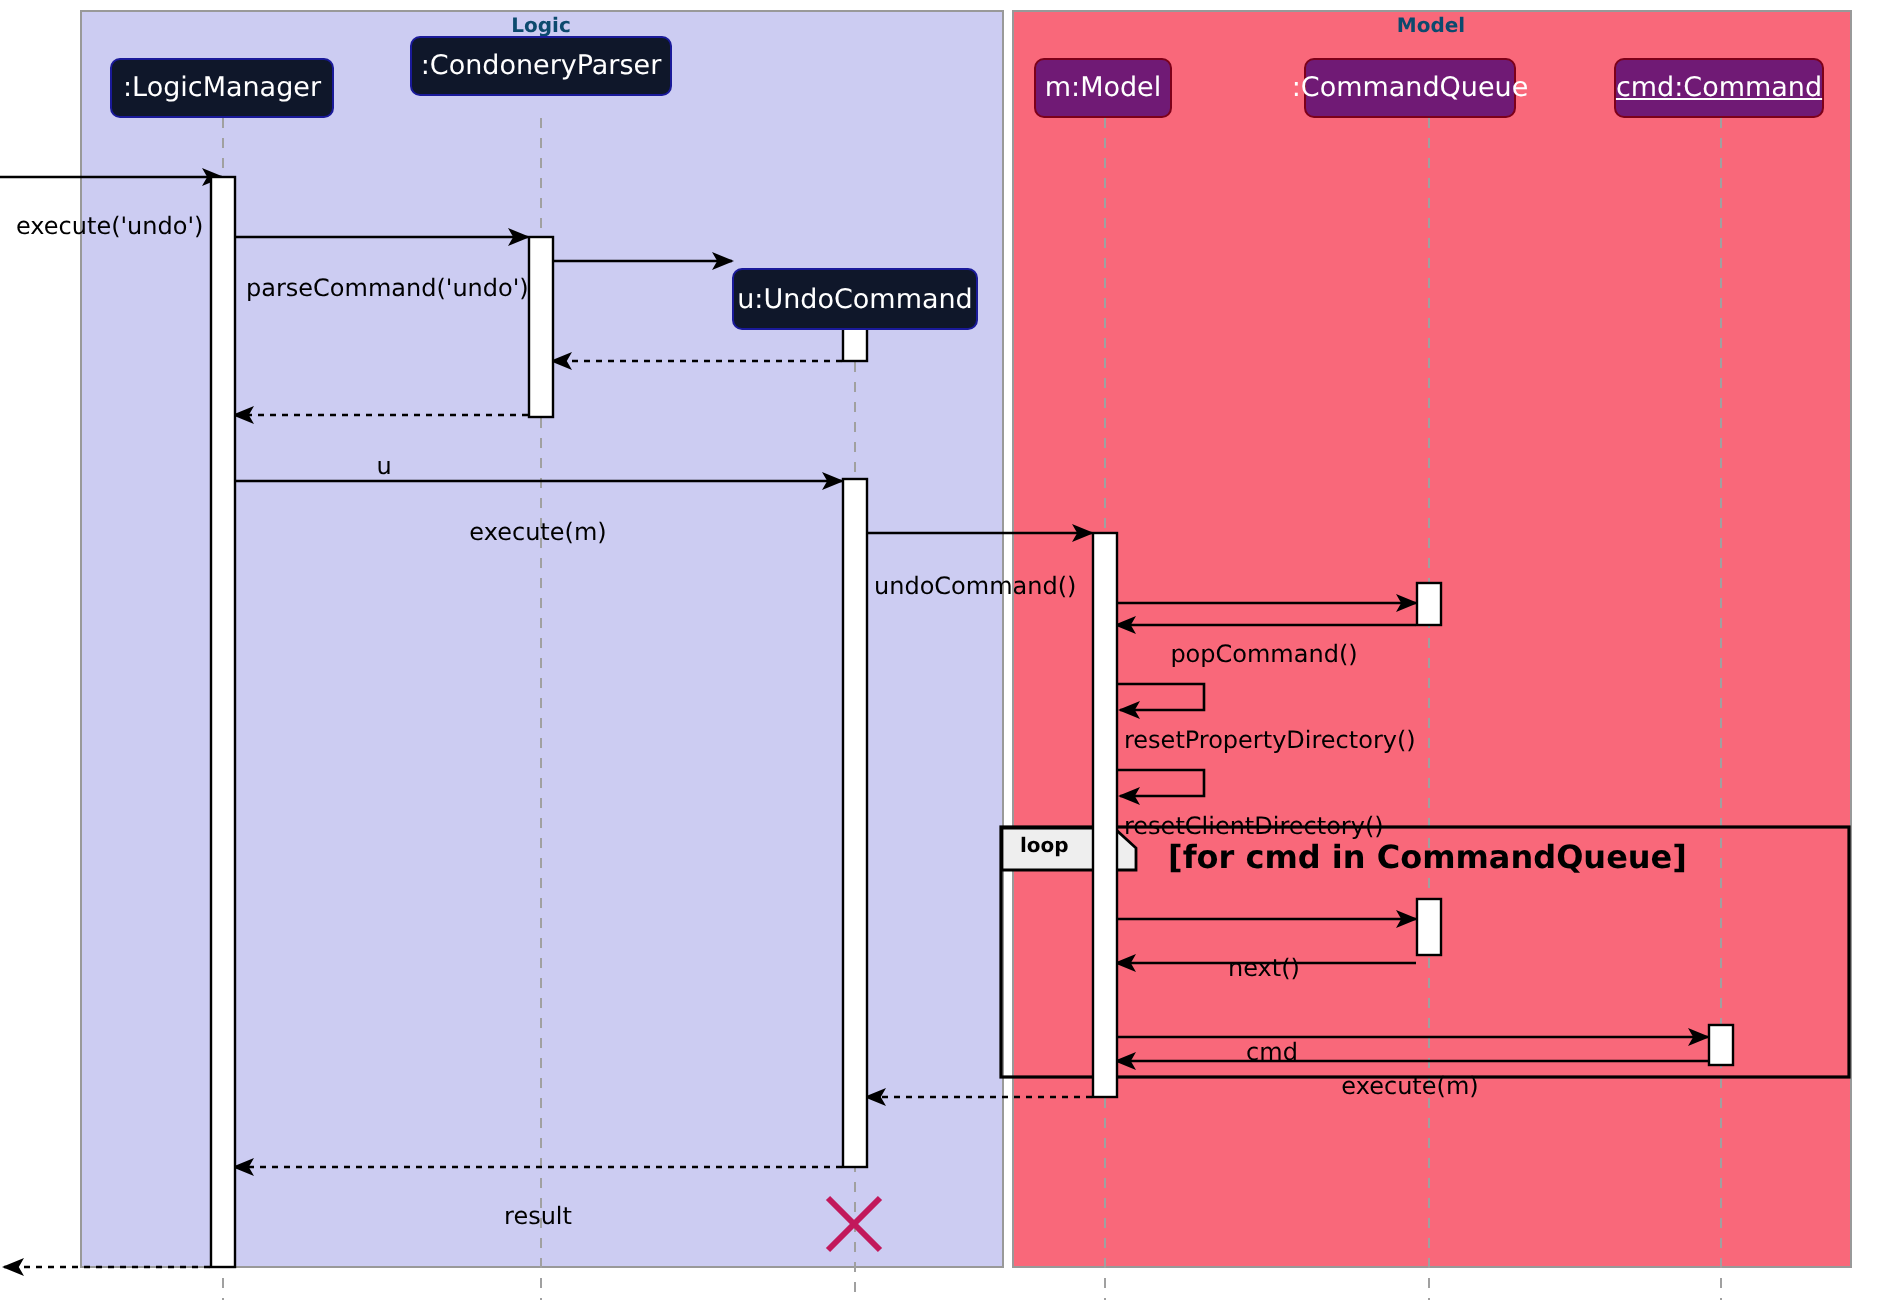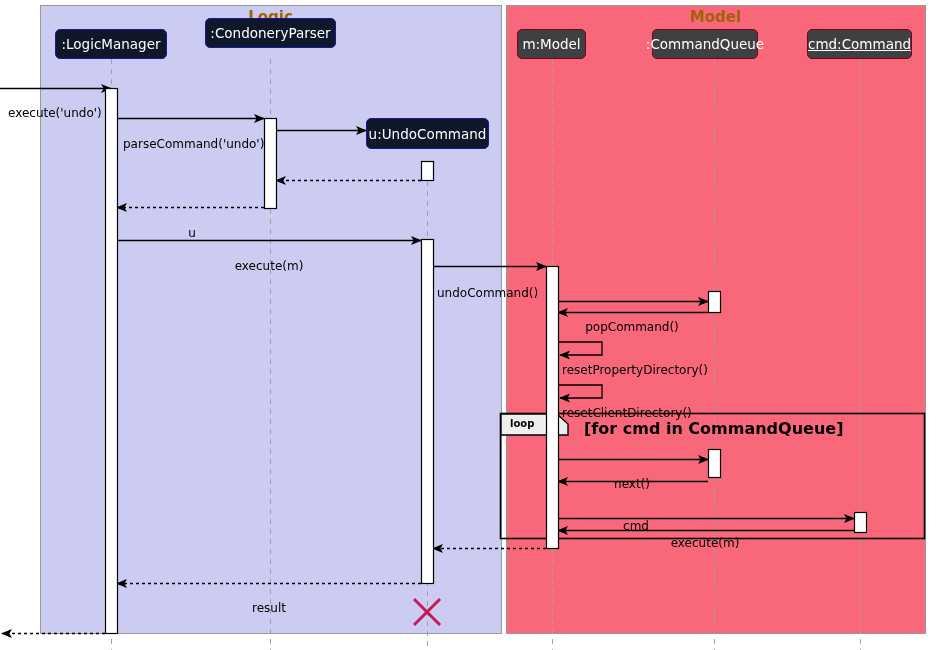--- a/index.html
+++ b/index.html
@@ -1,24 +1,24 @@
 <!DOCTYPE html>
 <html><head>
 <meta charset="utf-8">
 <style>
   html,body{margin:0;padding:0;background:#ffffff;}
   body{font-family:"DejaVu Sans","Liberation Sans",sans-serif;}
   #stage{position:relative;width:939px;height:650px;overflow:hidden;background:#ffffff;}
   #svg{position:absolute;left:0;top:0;}
   .lbl{position:absolute;white-space:nowrap;font-size:12px;color:#000;line-height:1;margin-top:36px;}
-  .grouptitle{position:absolute;white-space:nowrap;font-size:15px;font-weight:bold;color:#a16207;}
+  .grouptitle{position:absolute;white-space:nowrap;font-size:10px;font-weight:bold;color:#0c4a6e;}
   .partbox{position:absolute;border-radius:5px;display:flex;align-items:center;justify-content:center;
            color:#ffffff;font-size:13.5px;white-space:nowrap;box-sizing:border-box;}
   .partbox.logic{background:#0f172a;border:1px solid #1a1a99;}
-  .partbox.model{background:#404040;border:1px solid #7d0019;}
+  .partbox.model{background:#701a75;border:1px solid #7d0019;}
   .looptag{position:absolute;font-size:10px;font-weight:bold;color:#000;}
   .loopguard{position:absolute;font-size:16px;font-weight:bold;color:#000;white-space:nowrap;}
 </style>
 </head>
 <body>
 
 <div id="stage">
   <svg id="svg" width="939" height="650">
     <defs>
       <marker id="arrowFull" markerWidth="11" markerHeight="9" refX="10" refY="4.5" orient="auto" markerUnits="userSpaceOnUse">
@@ -83,21 +83,21 @@
   </svg>
   <div id="overlay">
       <div class="grouptitle" style="left: 270.5px; top: 8px; transform: translateX(-50%);">Logic</div>
       <div class="grouptitle" style="left: 715.5px; top: 8px; transform: translateX(-50%);">Model</div>
       <div class="partbox logic" style="left: 55px; top: 29px; width: 112px; height: 30px;">
         <span>:LogicManager</span>
       </div>
       <div class="partbox logic" style="left: 205px; top: 18px; width: 131px; height: 30px;">
         <span>:CondoneryParser</span>
       </div>
-      <div class="partbox logic" style="left: 366px; top: 118px; width: 123px; height: 31px;">
+      <div class="partbox logic" style="left: 366px; top: 134px; width: 123px; height: 31px;">
         <span>u:UndoCommand</span>
       </div>
       <div class="partbox model" style="left: 517px; top: 29px; width: 69px; height: 30px;">
         <span>m:Model</span>
       </div>
       <div class="partbox model" style="left: 652px; top: 29px; width: 106px; height: 30px;">
         <span>:CommandQueue</span>
       </div>
       <div class="partbox model" style="left: 807px; top: 29px; width: 105px; height: 30px; text-decoration: underline;">
         <span>cmd:Command</span>

